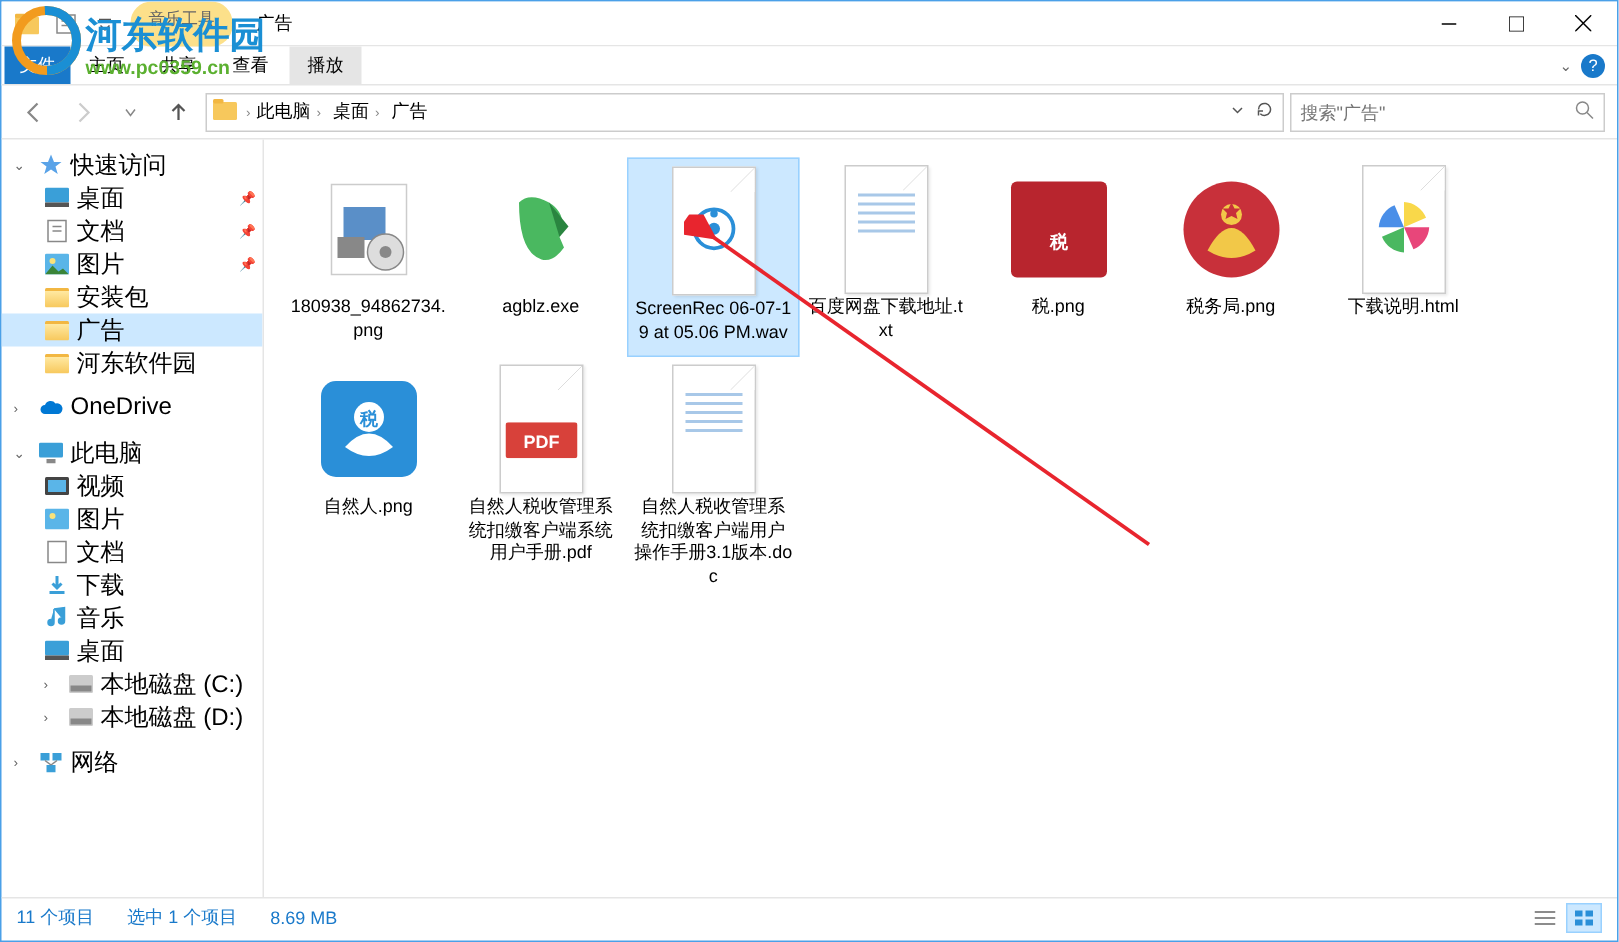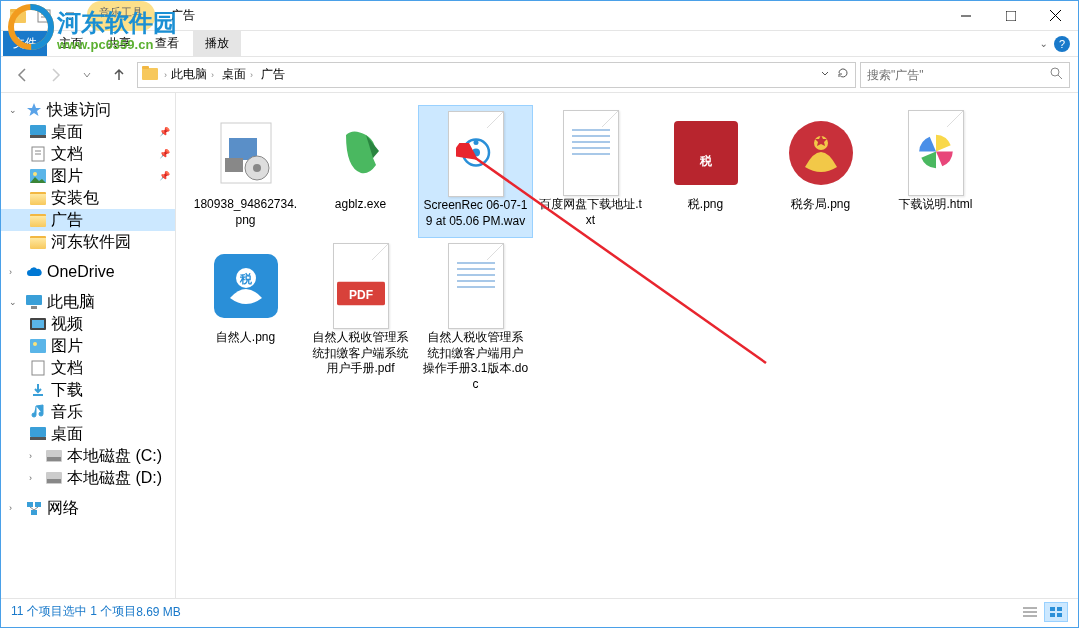--- a/index.html
+++ b/index.html
@@ -44,21 +44,21 @@
 .sidebar-label { font-size: 16px; }
 .folder-yellow { width: 16px; height: 13px; background: linear-gradient(#ffe9a2, #f7c85c); border-radius: 1px; border-top: 2px solid #f2b742; }
 
 .content { flex: 1; padding: 12px; overflow: auto; position: relative; }
 .file-grid { display: flex; flex-wrap: wrap; gap: 0; }
 .file-item { width: 115px; padding: 8px 4px; display: flex; flex-direction: column; align-items: center; text-align: center; cursor: default; }
 .file-item.selected { background: #cce8ff; border: 1px solid #99d1ff; }
 .file-icon { width: 80px; height: 80px; display: flex; align-items: center; justify-content: center; margin-bottom: 4px; }
 .file-name { font-size: 12px; line-height: 1.3; word-break: break-all; }
 
-.statusbar { height: 26px; border-top: 1px solid #e5e5e5; display: flex; align-items: center; padding: 0 10px; font-size: 12px; color: #1979ca; gap: 0; }
+.statusbar { height: 26px; border-top: 1px solid #e5e5e5; display: flex; align-items: center; padding: 0 10px; font-size: 12px; color: #1979ca; gap: 22px; }
 .statusbar-right { margin-left: auto; display: flex; gap: 2px; }
 .view-btn { width: 24px; height: 20px; display: flex; align-items: center; justify-content: center; border: 1px solid transparent; }
 .view-btn.active { border: 1px solid #99d1ff; background: #cce8ff; }
 
 .arrow-annotation { position: absolute; pointer-events: none; z-index: 100; }
 
 .watermark { position: absolute; top: 0; left: 0; z-index: 200; pointer-events: none; }
 .watermark-text { font-size: 24px; font-weight: bold; }
 .watermark-url { font-size: 13px; color: #5bb030; font-weight: bold; }
 

